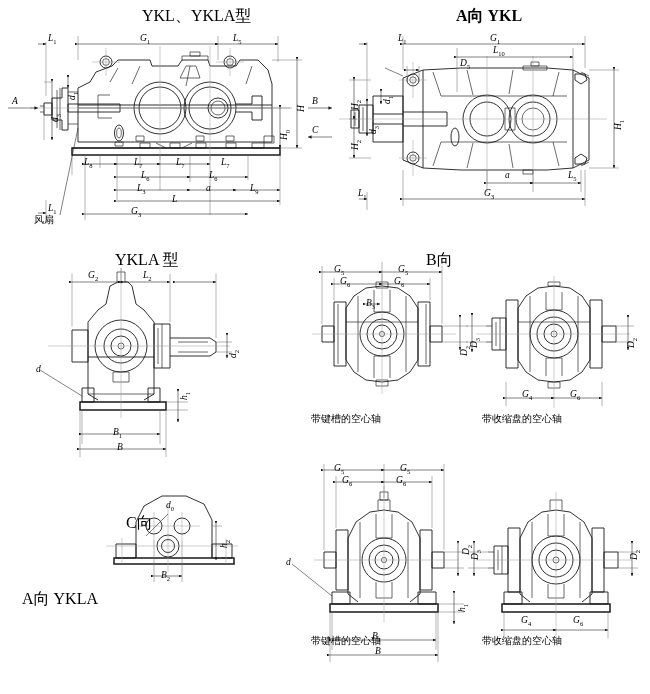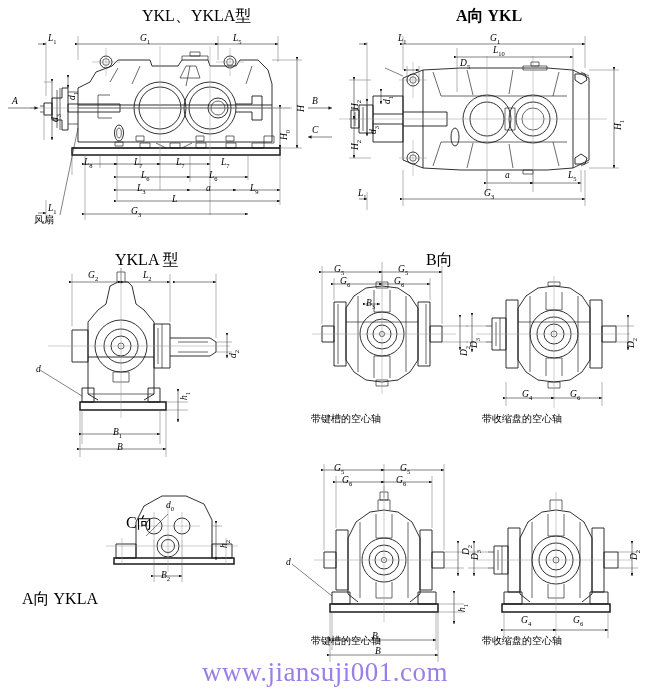--- a/index.html
+++ b/index.html
@@ -497,15 +497,14 @@
 <div class="lbl dim" style="left:375px;top:646px;"><i>B</i></div>
 <div class="lbl dim vert" style="left:457px;top:612px;"><i>h</i><sub>1</sub></div>
 <div class="lbl cn" style="left:311px;top:634px;">带键槽的空心轴</div>
 
 <div class="lbl dim vert" style="left:470px;top:560px;"><i>D</i><sub>3</sub></div>
 <div class="lbl dim vert" style="left:629px;top:560px;"><i>D</i><sub>2</sub></div>
 <div class="lbl dim" style="left:521px;top:615px;"><i>G</i><sub>4</sub></div>
 <div class="lbl dim" style="left:573px;top:615px;"><i>G</i><sub>6</sub></div>
 <div class="lbl cn" style="left:482px;top:634px;">带收缩盘的空心轴</div>
 
-<div class="wm" style="top:657px;">www.jiansuji001.com</div>
 
 </div>
 
 </body></html>

